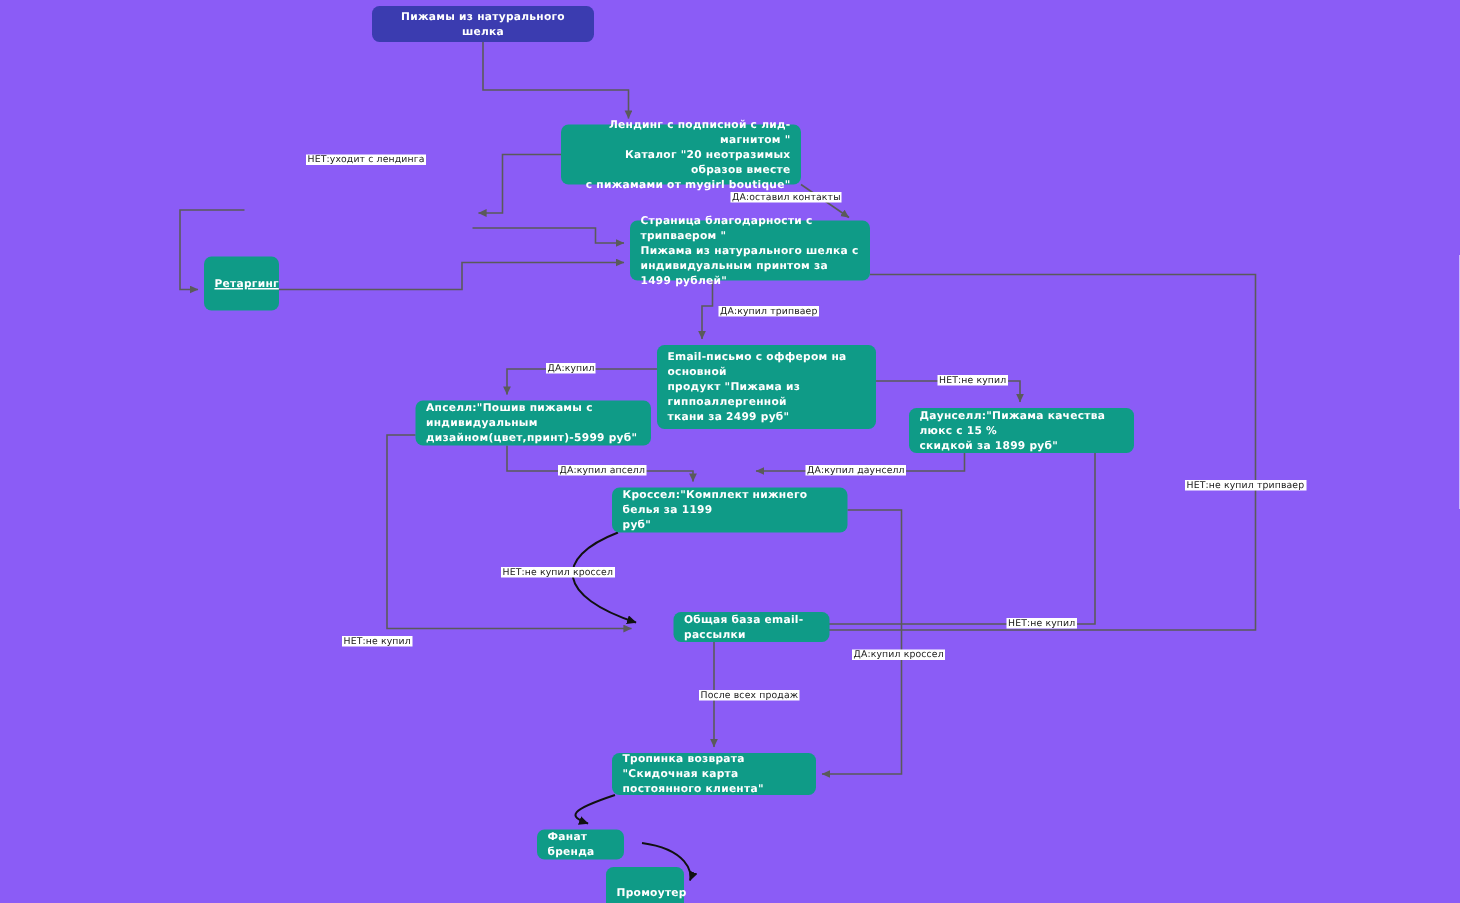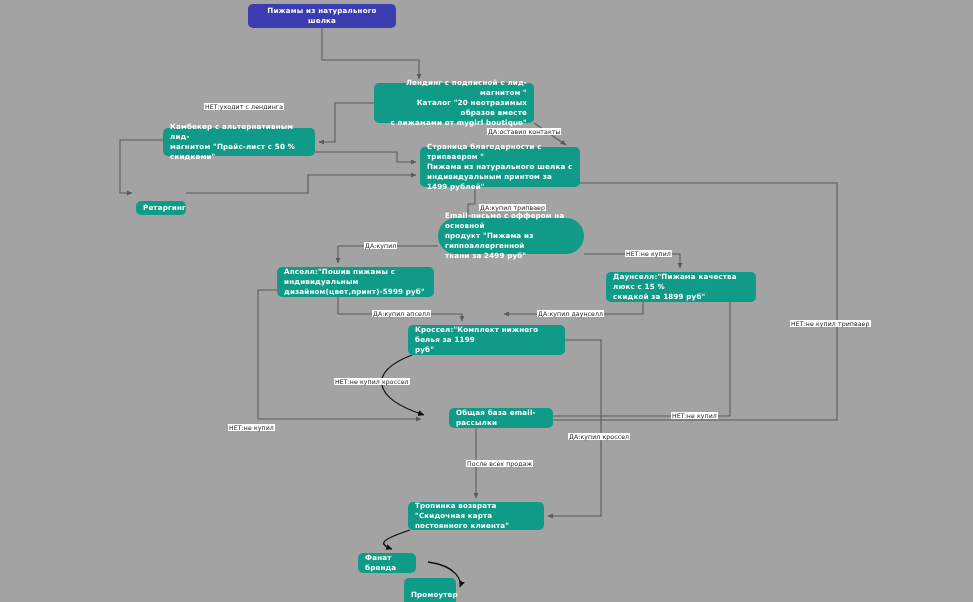--- a/index.html
+++ b/index.html
@@ -7,21 +7,21 @@
     padding: 0;
     background: #ffffff;
   }
   body {
     font-family: "DejaVu Sans", "Liberation Sans", sans-serif;
   }
   #canvas {
     position: relative;
     width: 973px;
     height: 602px;
-    background: #a3a3a3;
+    background: #8b5cf6;
     overflow: hidden;
   }
   svg.edges {
     position: absolute;
     left: 0;
     top: 0;
     width: 973px;
     height: 602px;
   }
   .node {
@@ -125,36 +125,32 @@
   <div class="node start" style="left:248px;top:4px;width:148px;height:24px;">
     <span class="txt">Пижамы из натурального шелка</span>
   </div>
 
   <div class="node teal" style="left:374px;top:83px;width:160px;height:40px;text-align:right;">
     <span class="txt">Лендинг с подписной с лид-магнитом "
 Каталог "20 неотразимых образов вместе
 с пижамами от mygirl boutique"</span>
   </div>
 
-  <div class="node teal" style="left:163px;top:128px;width:152px;height:28px;">
-    <span class="txt">Камбекер с альтернативным лид-
-магнитом "Прайс-лист с 50 % скидками"</span>
-  </div>
-
-  <div class="node teal" style="left:136px;top:201px;width:50px;height:14px;">
+
+  <div class="node teal" style="left:136px;top:171px;width:50px;height:36px;text-decoration:underline;">
     <span class="txt">Ретаргинг</span>
   </div>
 
   <div class="node teal" style="left:420px;top:147px;width:160px;height:40px;">
     <span class="txt">Страница благодарности с трипваером "
 Пижама из натурального шелка с
 индивидуальным принтом за 1499 рублей"</span>
   </div>
 
-  <div class="node teal" style="left:438px;top:218px;width:146px;height:36px;border-radius:18px;">
+  <div class="node teal" style="left:438px;top:230px;width:146px;height:56px;">
     <span class="txt">Email-письмо с оффером на основной
 продукт "Пижама из гиппоаллергенной
 ткани за 2499 руб"</span>
   </div>
 
   <div class="node teal" style="left:277px;top:267px;width:157px;height:30px;">
     <span class="txt">Апселл:"Пошив пижамы с индивидуальным
 дизайном(цвет,принт)-5999 руб"</span>
   </div>
 

